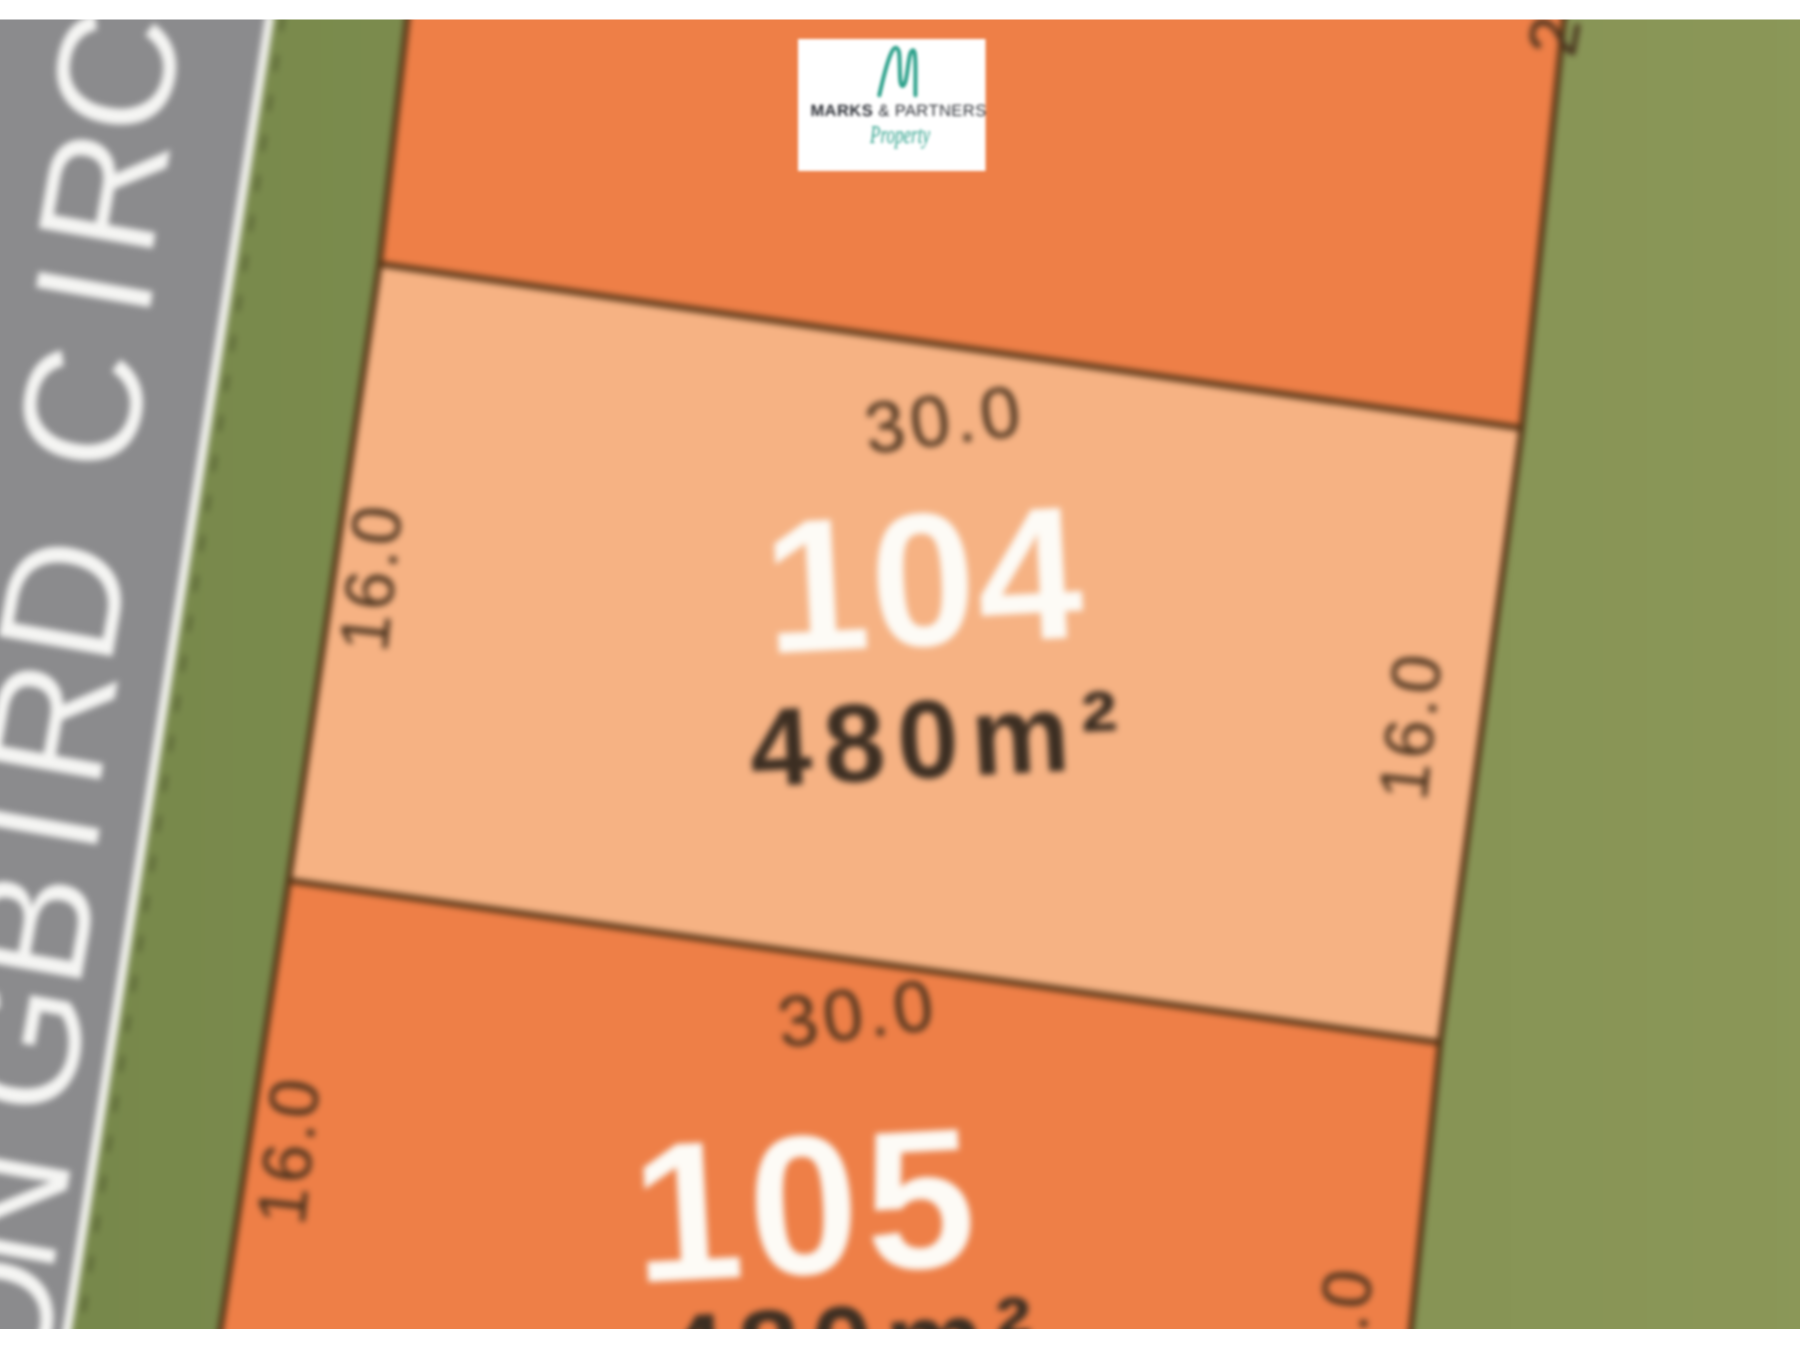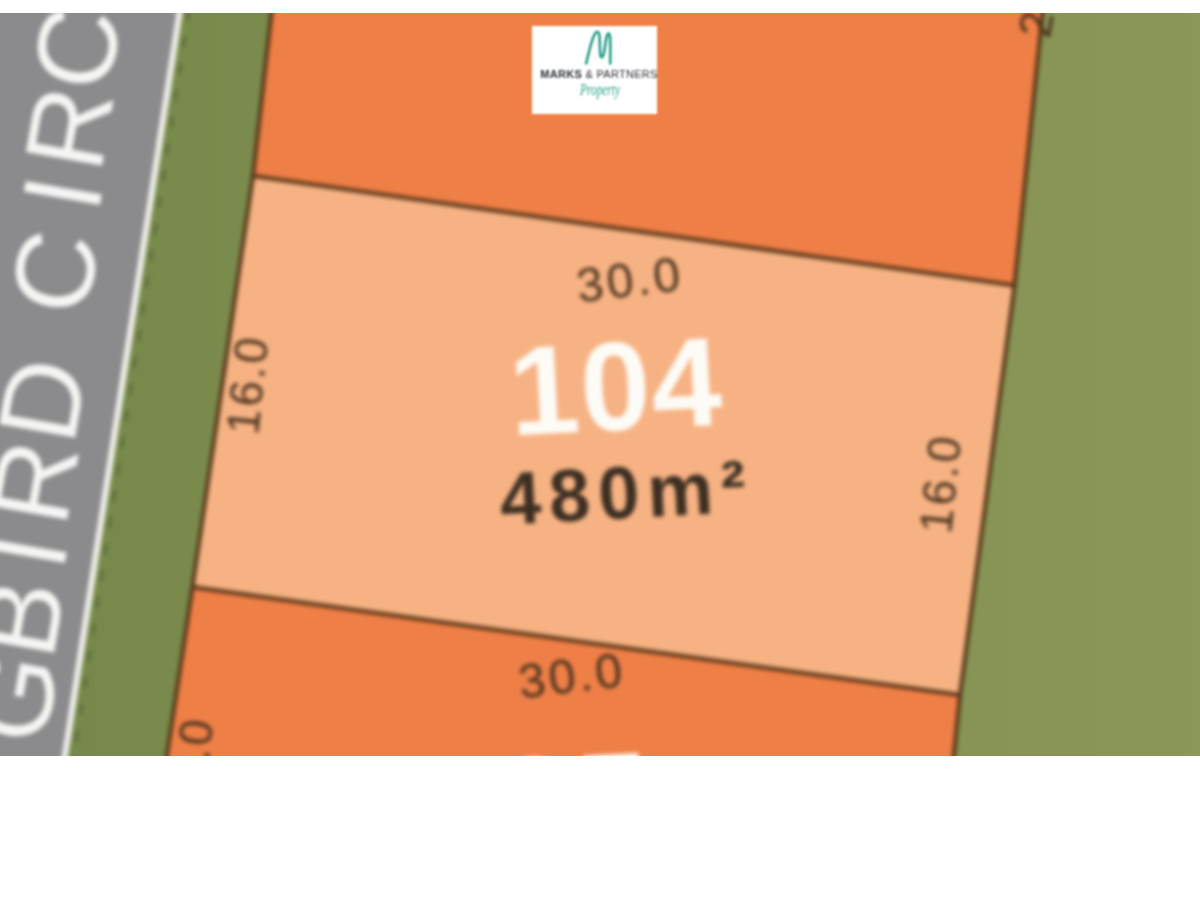--- a/index.html
+++ b/index.html
@@ -1,16 +1,16 @@
 <!DOCTYPE html>
 <html><head>
 <meta charset="utf-8">
 <style>
   html,body{margin:0;padding:0;background:#fff;}
-  #wrap{position:relative;width:1200px;height:756px;overflow:hidden;font-family:"Liberation Sans",sans-serif;text-align:right;}
+  #wrap{position:relative;width:1200px;height:900px;overflow:hidden;font-family:"Liberation Sans",sans-serif;text-align:right;}
   svg{display:block;}
   .dim{font-family:"Liberation Sans",sans-serif;font-weight:400;fill:#46301c;}
   .lotnum{font-family:"Liberation Sans",sans-serif;font-weight:700;fill:#fdfbf6;}
   .area{font-family:"Liberation Sans",sans-serif;font-weight:700;fill:#3c2e22;}
 </style>
 </head>
 <body>
 <div id="wrap">
 <svg width="1200" height="900" viewBox="0 0 1200 900">
   <defs>

